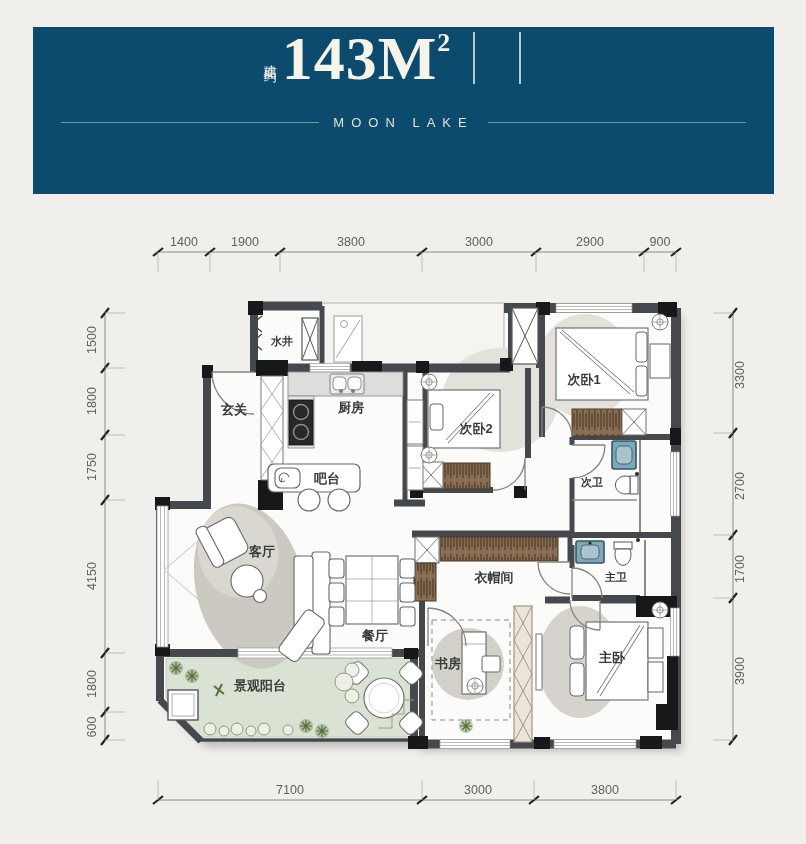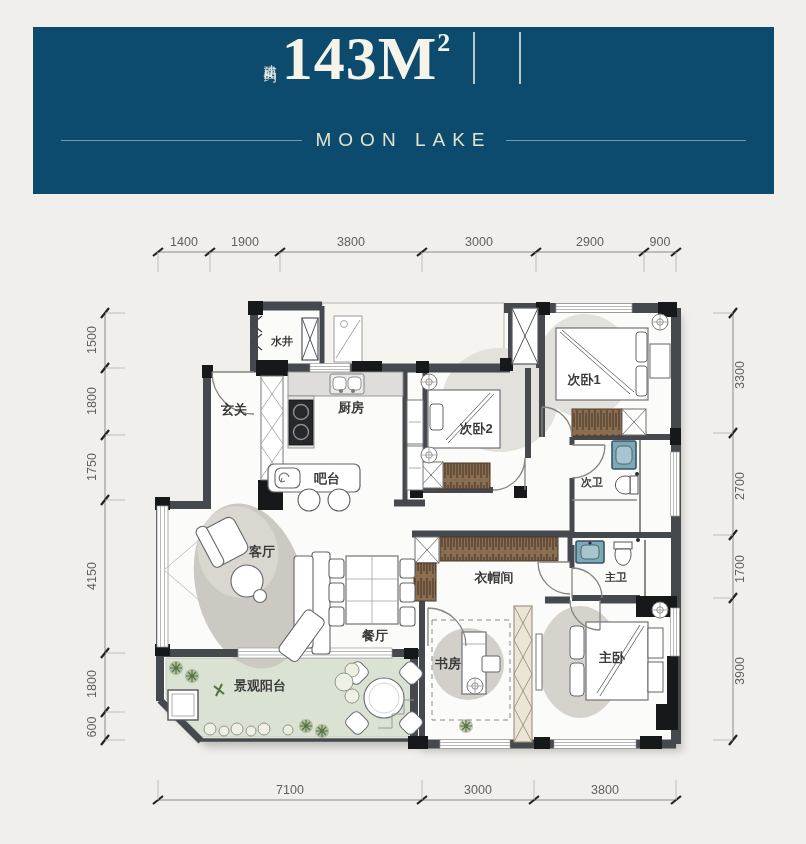--- a/index.html
+++ b/index.html
@@ -38,22 +38,22 @@
   }
   .cn-title{
     font-family:"Liberation Serif","DejaVu Serif",serif;
     font-size:45px;font-weight:700;letter-spacing:2px;line-height:1;
   }
   .brand-row{
     display:flex;align-items:center;margin:0 28px 20px 28px;
   }
   .brand-line{flex:1;height:1px;background:rgba(246,243,232,.45);}
   .brand-text{
-    font-size:19px;letter-spacing:7px;color:#dfe4cf;
-    margin:14px 14px;white-space:nowrap;
+    font-size:13px;letter-spacing:7px;color:#dfe4cf;
+    margin:0 14px;white-space:nowrap;
   }
   .plan-wrap{position:absolute;left:0;top:194px;width:806px;height:650px;}
   svg text{font-family:"Liberation Sans","DejaVu Sans",sans-serif;}
   .room-label{fill:#3a3a3a;font-size:13px;font-weight:700;}
   .room-label-sm{fill:#3a3a3a;font-size:11px;font-weight:700;}
   .dim-label{fill:#5f5f5f;font-size:12.5px;}
 </style>
 </head>
 <body>
 

